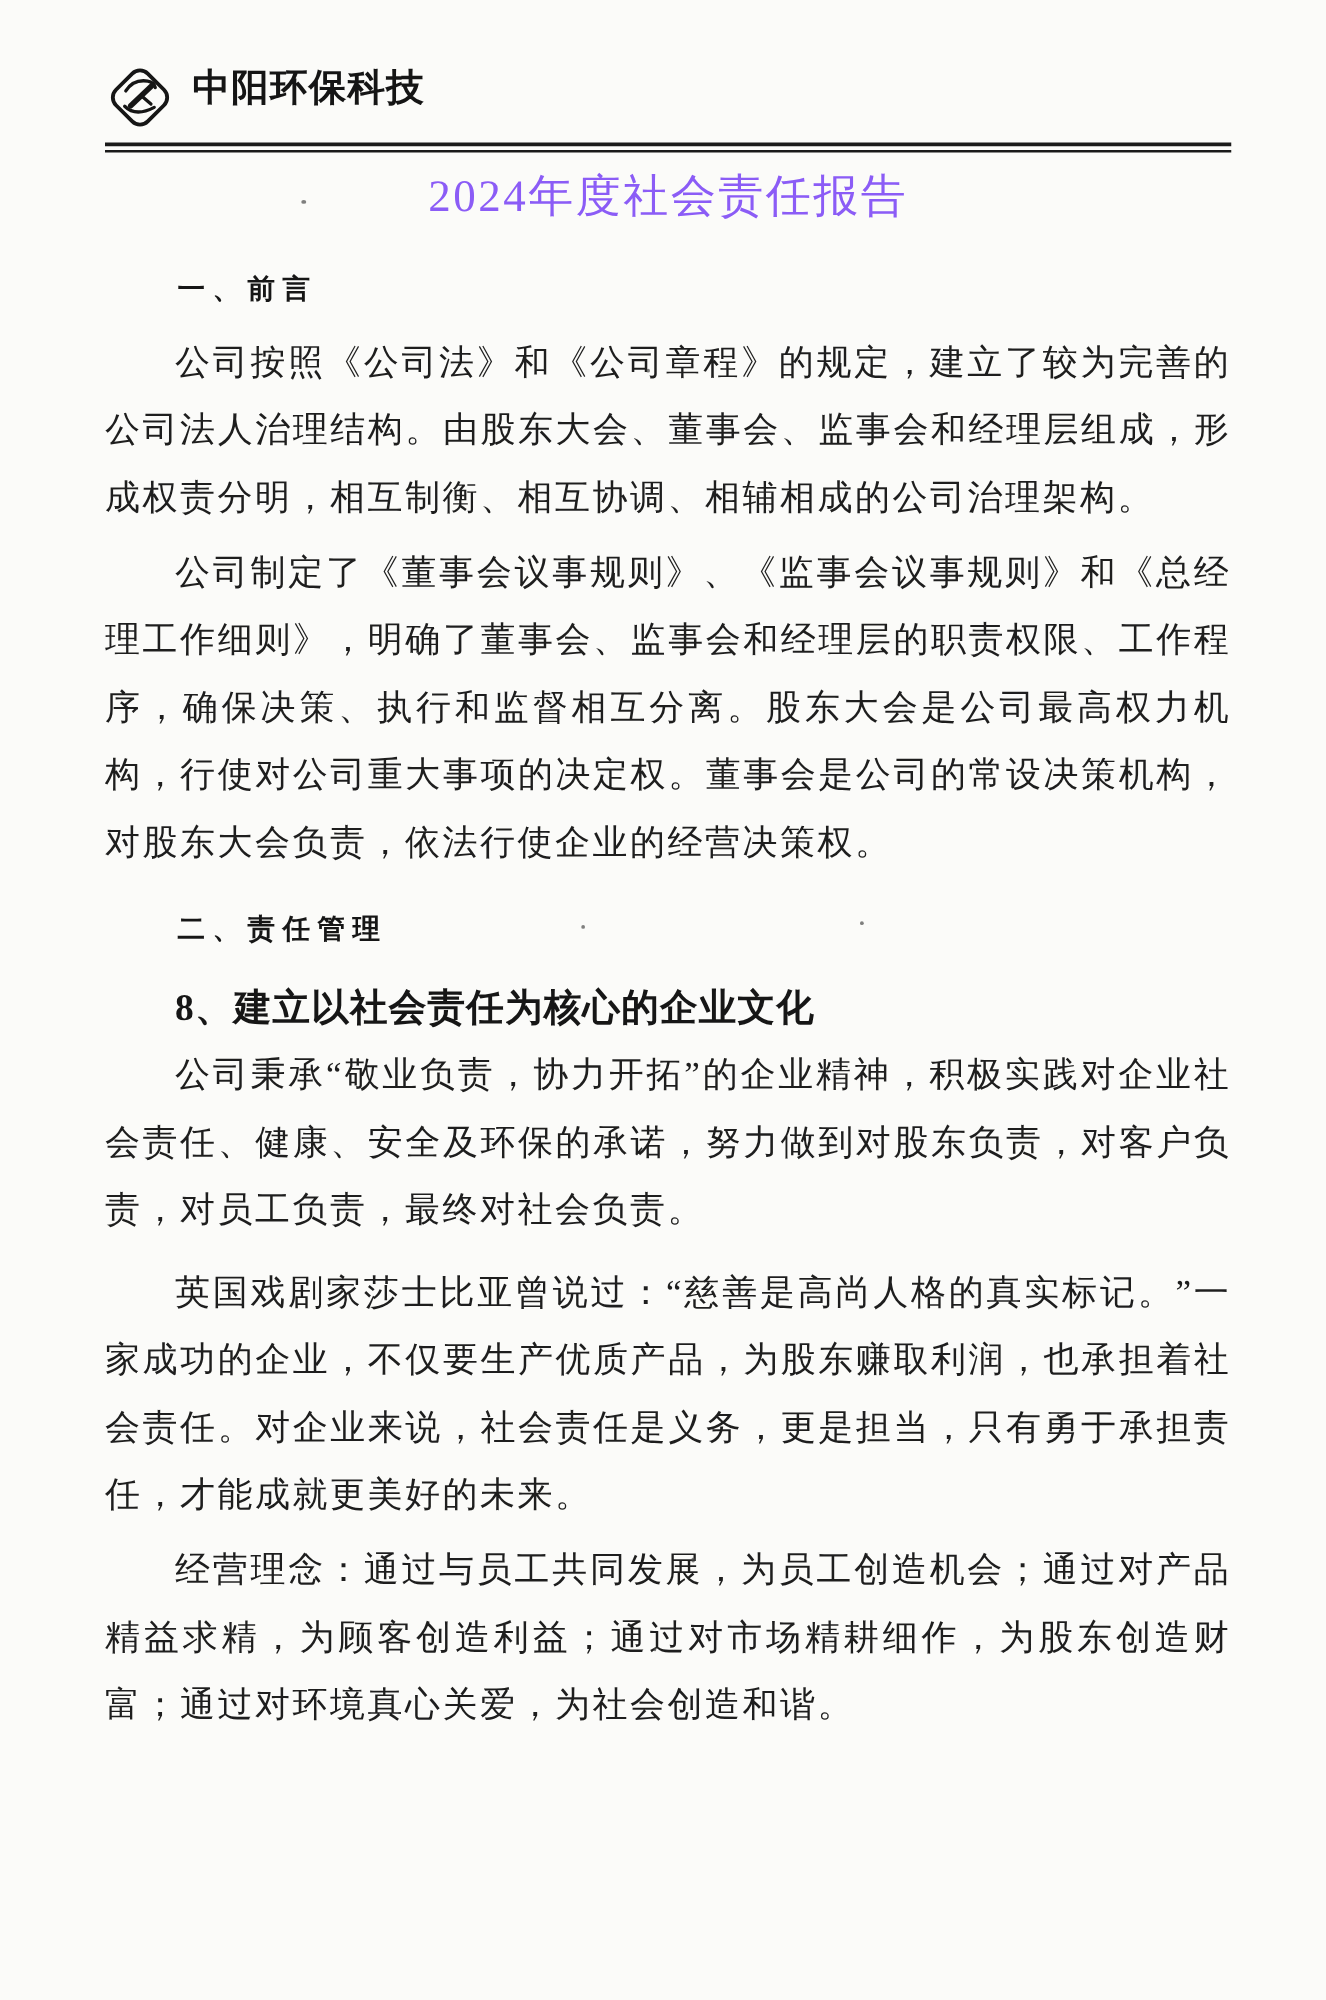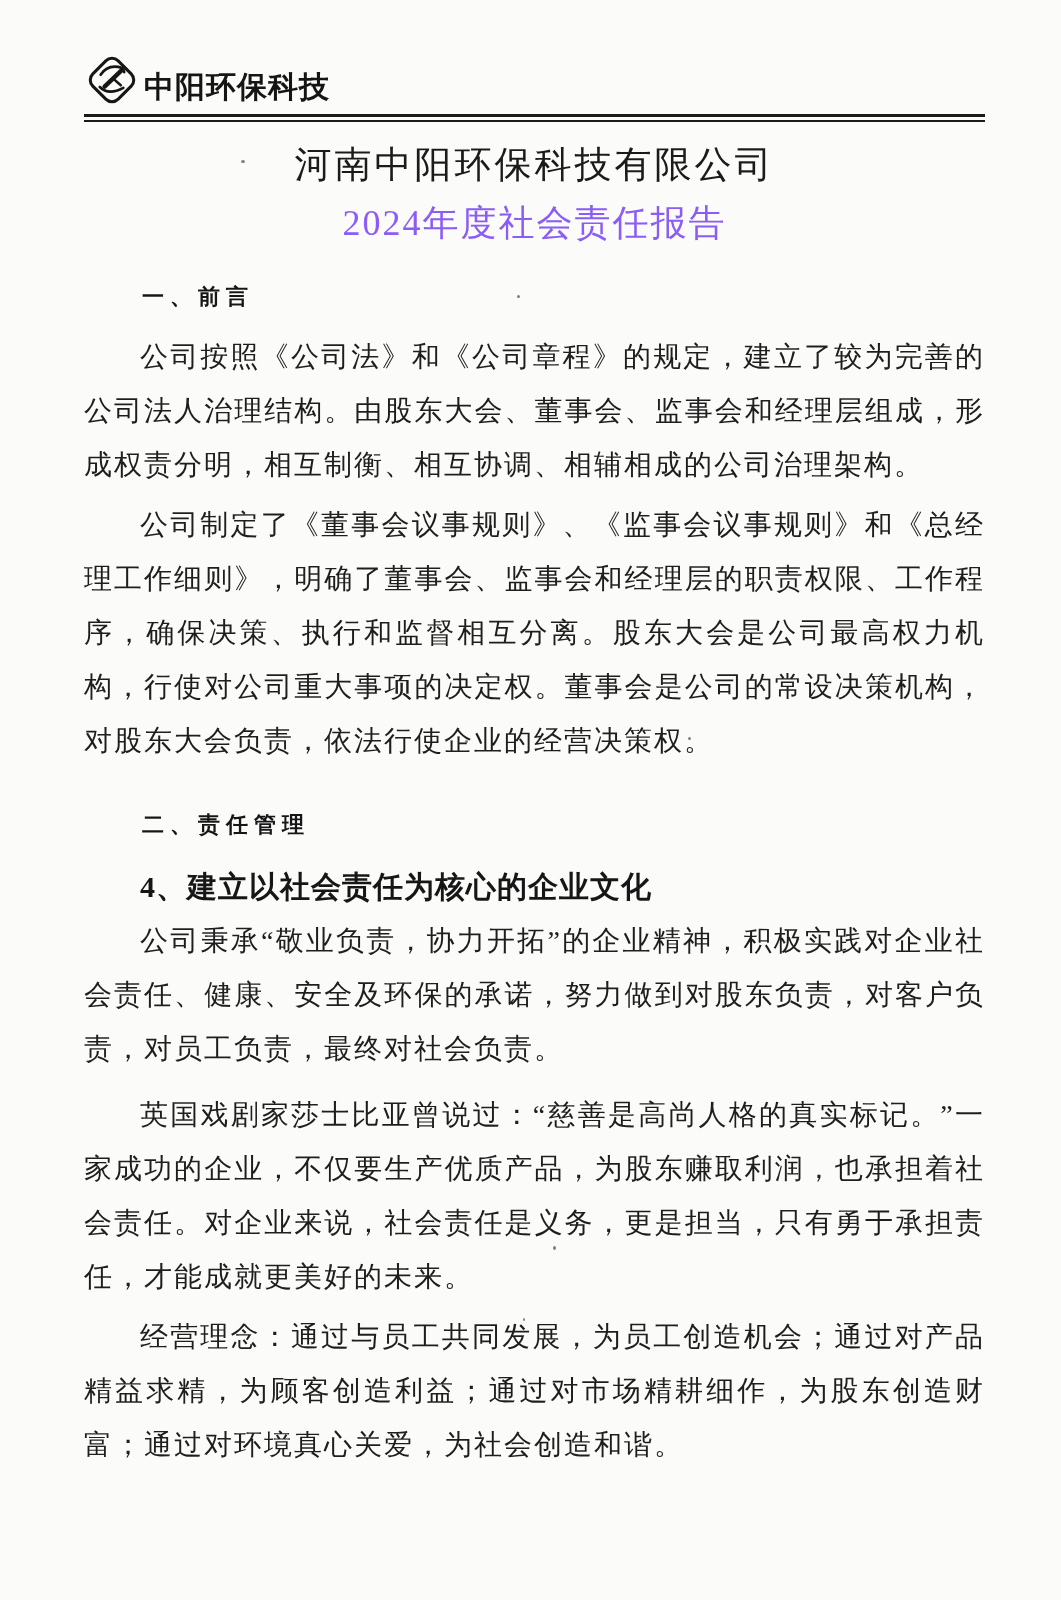--- a/index.html
+++ b/index.html
@@ -17,22 +17,22 @@
   }
   .page {
     position: absolute;
     inset: 0;
     padding: 50px 76px 0 84px;
     box-sizing: border-box;
   }
   
   .logo-row {
     display: flex;
-    align-items: flex-end;
-    gap: 4px;
+    align-items: flex-start;
+    gap: 14px;
     height: 58px;
   }
   .logo-icon {
     width: 56px;
     height: 56px;
     flex: none;
   }
   .logo-text {
     font-family: "Liberation Sans", sans-serif;
     font-weight: 700;
@@ -68,21 +68,22 @@
   
   .section-heading {
     margin: 30px 0 0 58px;
     font-size: 22px;
     font-weight: 700;
     letter-spacing: 6px;
     line-height: 42px;
     color: #161616;
   }
   .section-heading.second {
-    margin-top: 36px;
+    margin-top: 22px;
+    font-family: Liberation Mono, monospace;
   }
   .subsection-heading {
     margin: 20px 0 0 56px;
     font-size: 30px;
     font-weight: 700;
     letter-spacing: 1px;
     line-height: 42px;
     color: #161616;
   }
   
@@ -126,32 +127,31 @@
           <path d="M43.5 20.5 L23.5 39.5" fill="none" stroke="#161616" stroke-width="5" stroke-linecap="round"></path>
           <path d="M18 40 Q28 50 45 41" fill="none" stroke="#161616" stroke-width="3" stroke-linecap="round"></path>
           <path d="M34 31 l8 7" fill="none" stroke="#161616" stroke-width="3" stroke-linecap="round"></path>
         </svg>
       </span>
       <span class="logo-text">中阳环保科技</span>
     </div>
     <div class="double-rule"></div>
   </header>
 
-  <h1 class="doc-title">河南中阳环保科技有限公司</h1>
   <h2 class="doc-subtitle">2024年度社会责任报告</h2>
 
   <h3 class="section-heading">一、前言</h3>
 
   <p class="para first-after-heading">公司按照《公司法》和《公司章程》的规定，建立了较为完善的公司法人治理结构。由股东大会、董事会、监事会和经理层组成，形成权责分明，相互制衡、相互协调、相辅相成的公司治理架构。</p>
 
   <p class="para">公司制定了《董事会议事规则》、《监事会议事规则》和《总经理工作细则》，明确了董事会、监事会和经理层的职责权限、工作程序，确保决策、执行和监督相互分离。股东大会是公司最高权力机构，行使对公司重大事项的决定权。董事会是公司的常设决策机构，对股东大会负责，依法行使企业的经营决策权。</p>
 
   <h3 class="section-heading second">二、责任管理</h3>
 
-  <h4 class="subsection-heading">4、建立以社会责任为核心的企业文化</h4>
+  <h4 class="subsection-heading">8、建立以社会责任为核心的企业文化</h4>
 
   <p class="para">公司秉承“敬业负责，协力开拓”的企业精神，积极实践对企业社会责任、健康、安全及环保的承诺，努力做到对股东负责，对客户负责，对员工负责，最终对社会负责。</p>
 
   <p class="para first-after-heading">英国戏剧家莎士比亚曾说过：“慈善是高尚人格的真实标记。”一家成功的企业，不仅要生产优质产品，为股东赚取利润，也承担着社会责任。对企业来说，社会责任是义务，更是担当，只有勇于承担责任，才能成就更美好的未来。</p>
 
   <p class="para">经营理念：通过与员工共同发展，为员工创造机会；通过对产品精益求精，为顾客创造利益；通过对市场精耕细作，为股东创造财富；通过对环境真心关爱，为社会创造和谐。</p>
 
 </div>
 
 <span class="speck s1"></span>

